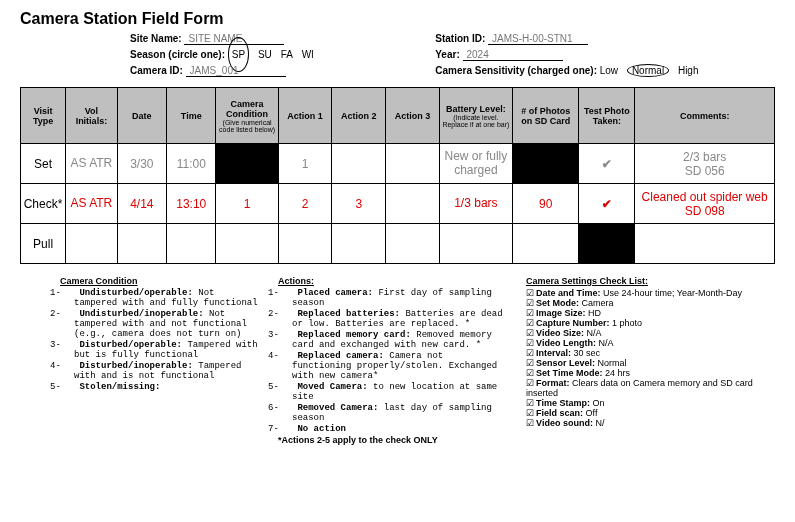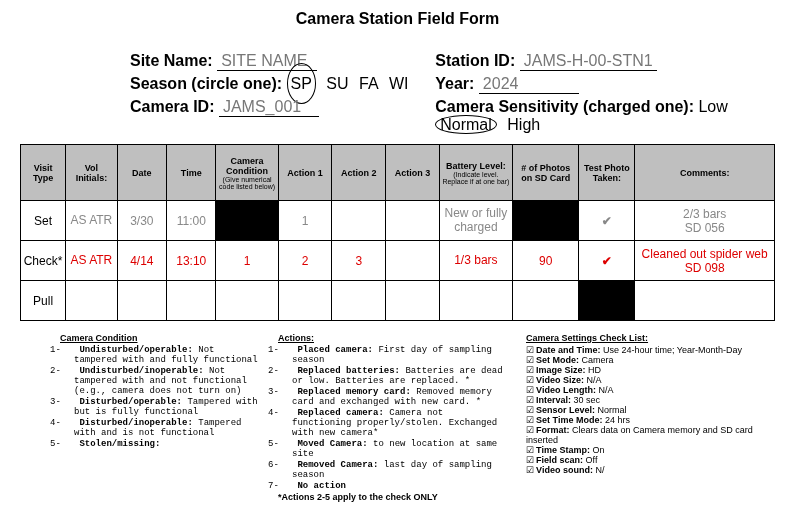--- a/index.html
+++ b/index.html
@@ -5,29 +5,28 @@
   * { box-sizing: border-box; }
   body {
     font-family: Arial, sans-serif;
     font-size: 11px;
     margin: 0;
     padding: 10px 20px;
     width: 795px;
     color: #000;
   }
   .title {
-    text-align: center;
     font-size: 16px;
     font-weight: bold;
-    margin-bottom: 24px;
+    margin-bottom: 5px;
   }
   .header-row {
     display: flex;
     margin-bottom: 4px;
-    font-size: 16px;
+    font-size: 10px;
   }
   .header-left { width: 55%; padding-left: 110px; }
   .header-right { width: 45%; }
   .field-label { font-weight: bold; }
   .field-value {
     display: inline-block;
     border-bottom: 1px solid #000;
     min-width: 100px;
     padding: 0 4px;
     color: #777;
@@ -232,20 +231,21 @@
         <li><span class="num">7-</span> <span class="bold">No action</span></li>
       </ul>
     <div class="bold">*Actions 2-5 apply to the check ONLY</div>
   </div>
   <div class="legend-col settings">
     <div class="legend-title">Camera Settings Check List:</div>
     <ul class="settings-list" id="set-list">
         <li><span class="bold">Date and Time:</span> Use 24-hour time; Year-Month-Day</li>
         <li><span class="bold">Set Mode:</span> Camera</li>
         <li><span class="bold">Image Size:</span> HD</li>
+        <li><span class="bold">Capture Number:</span> 1 photo</li>
         <li><span class="bold">Video Size:</span> N/A</li>
         <li><span class="bold">Video Length:</span> N/A</li>
         <li><span class="bold">Interval:</span> 30 sec</li>
         <li><span class="bold">Sensor Level:</span> Normal</li>
         <li><span class="bold">Set Time Mode:</span> 24 hrs</li>
         <li><span class="bold">Format:</span> Clears data on Camera memory and SD card inserted</li>
         <li><span class="bold">Time Stamp:</span> On</li>
         <li><span class="bold">Field scan:</span> Off</li>
         <li><span class="bold">Video sound:</span> N/</li>
       </ul>

